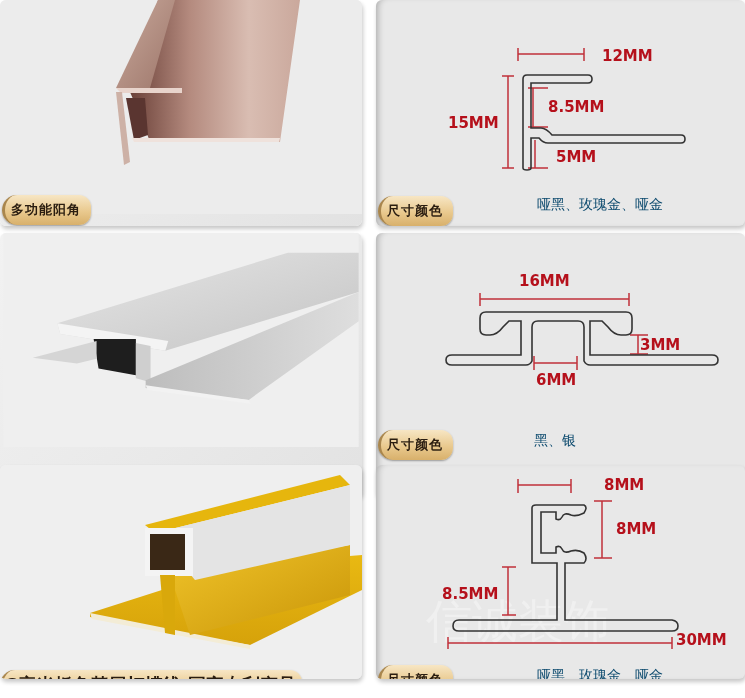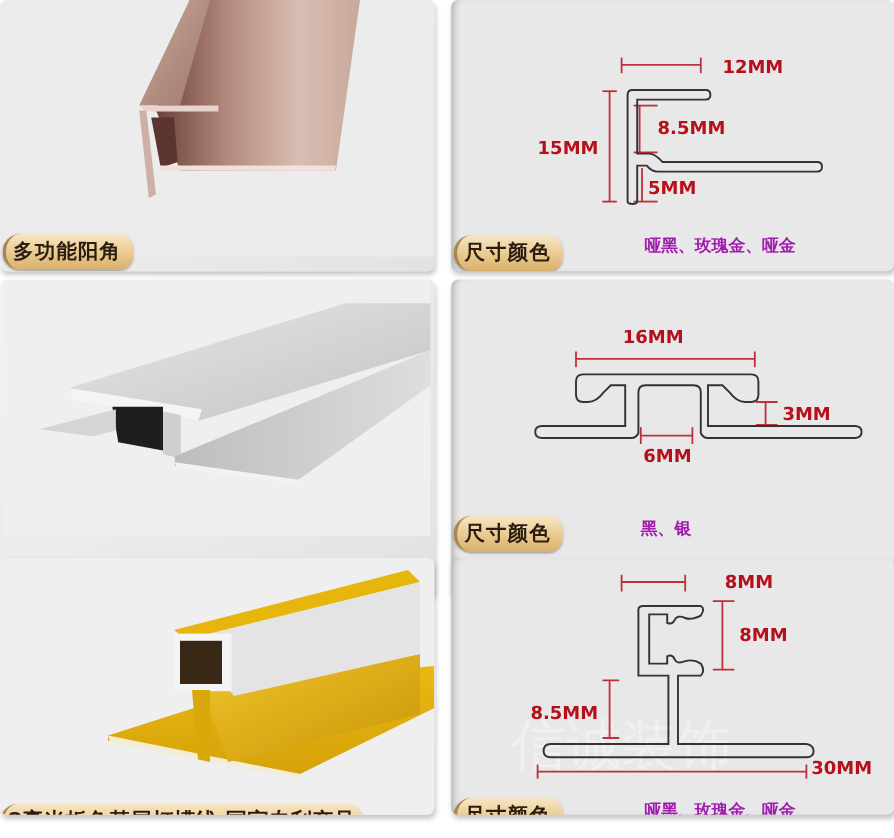--- a/index.html
+++ b/index.html
@@ -3,22 +3,22 @@
 <meta charset="utf-8">
 <style>
   html, body { margin: 0; padding: 0; background: #ffffff; }
   body { width: 745px; height: 698px; position: relative; overflow: hidden; font-family: "DejaVu Sans", sans-serif; }
   .panel { position: absolute; background: linear-gradient(135deg, #f2f2f2 0%, #e9e9e9 60%, #e2e2e2 100%); border-radius: 6px; box-shadow: 1px 3px 4px rgba(0,0,0,0.22); overflow: hidden; }
   .panel.left { left: 0; width: 362px; }
   .panel.right { left: 376px; width: 369px; background: #e8e8e8; box-shadow: inset 6px 0 6px -4px rgba(0,0,0,0.25), 1px 3px 4px rgba(0,0,0,0.22); }
   .row0 { top: 0; height: 226px; }
   .row1 { top: 233px; height: 264px; }
   .row2 { top: 465px; height: 214px; }
-  .pill { position: absolute; height: 30px; border-radius: 15px 12px 12px 15px; background: linear-gradient(180deg, #f7e6c4 0%, #e9c98e 55%, #d8b06b 100%); border-left: 3px solid #a9864d; box-shadow: 0 1px 2px rgba(0,0,0,0.35); color: #2a1d10; font-weight: bold; font-size: 17px; line-height: 30px; padding: 0 10px 0 6px; white-space: nowrap; letter-spacing: 1px; }
-  .colors { position: absolute; font-size: 14px; font-weight: bold; color: #a21caf; white-space: nowrap; }
+  .pill { position: absolute; height: 30px; border-radius: 15px 12px 12px 15px; background: linear-gradient(180deg, #f7e6c4 0%, #e9c98e 55%, #d8b06b 100%); border-left: 3px solid #a9864d; box-shadow: 0 1px 2px rgba(0,0,0,0.35); color: #2a1d10; font-weight: bold; font-size: 13px; line-height: 30px; padding: 0 10px 0 6px; white-space: nowrap; letter-spacing: 1px; }
+  .colors { position: absolute; font-size: 14px; font-weight: normal; color: #0c4a6e; white-space: nowrap; }
   .dim { position: absolute; color: #b5101b; font-weight: bold; font-size: 15px; white-space: nowrap; }
   svg { position: absolute; left: 0; top: 0; }
   .photo { position: absolute; left: 0; top: 0; width: 362px; height: 214px; }
 </style>
 </head>
 <body>
 
 <div class="panel left row0">
   <svg class="photo" width="362" height="214" viewBox="0 0 362 214">
     <defs>
@@ -57,21 +57,21 @@
         <line x1="152" y1="88" x2="172" y2="88"></line>
         <line x1="152" y1="127" x2="172" y2="127"></line>
       <line x1="159" y1="140" x2="159" y2="168"></line>
         <line x1="152" y1="168" x2="172" y2="168"></line>
     </g>
     <path d="M147,168 L147,79 Q147,75 151,75 L212,75 Q216,75 216,79 Q216,83 212,83 L155,83 L155,128 L165,128 Q170,128 176,135 L305,135 Q309,135 309,139 Q309,143 305,143 L172,143 Q167,143 163,138 L155,138 L155,168 Q155,170 151,170 Q147,170 147,168 Z" fill="none" stroke="#333" stroke-width="1.6"></path>
   </svg>
   <div class="dim" style="left:226px; top:47px;">12MM</div>
   <div class="dim" style="left:72px; top:114px;text-align:right;">15MM</div>
   <div class="dim" style="left:172px; top:98px;">8.5MM</div>
-  <div class="dim" style="left:164px; top:148px;">5MM</div>
+  <div class="dim" style="left:180px; top:148px;">5MM</div>
   <div class="pill" style="left:2px; top:196px;">尺寸颜色</div>
   <div class="colors" style="left:161px; top:196px;">哑黑、玫瑰金、哑金</div>
 </div>
 
 <div class="panel left row1">
   <svg class="photo" width="362" height="218" viewBox="0 0 362 218">
     <defs>
       <linearGradient id="sv1" x1="0" y1="0" x2="1" y2="1">
         <stop offset="0" stop-color="#e6e6e6"></stop>
           <stop offset="1" stop-color="#c4c4c4"></stop>
@@ -101,21 +101,21 @@
       <line x1="158" y1="130" x2="201" y2="130"></line>
         <line x1="158" y1="123" x2="158" y2="137"></line>
         <line x1="201" y1="123" x2="201" y2="137"></line>
       <line x1="262" y1="102" x2="262" y2="121"></line>
         <line x1="254" y1="102" x2="272" y2="102"></line>
         <line x1="254" y1="121" x2="272" y2="121"></line>
     </g>
     <path d="M104,85 Q104,79 110,79 L250,79 Q256,79 256,85 L256,96 Q256,102 250,102 L245,102 Q238,102 232,94 L226,88 L214,88 L214,122 L336,122 Q342,122 342,127 Q342,132 336,132 L214,132 Q210,132 208,128 L208,94 Q208,88 202,88 L162,88 Q156,88 156,94 L156,128 Q154,132 150,132 L76,132 Q70,132 70,127 Q70,122 76,122 L145,122 L145,88 L133,88 L127,94 Q121,102 114,102 L110,102 Q104,102 104,96 Z" fill="none" stroke="#333" stroke-width="1.6"></path>
   </svg>
   <div class="dim" style="left:143px; top:39px;">16MM</div>
-  <div class="dim" style="left:276px; top:103px;">3MM</div>
+  <div class="dim" style="left:264px; top:103px;">3MM</div>
   <div class="dim" style="left:160px; top:138px;">6MM</div>
   <div class="pill" style="left:2px; top:197px;">尺寸颜色</div>
   <div class="colors" style="left:158px; top:199px;">黑、银</div>
 </div>
 
 <div class="panel left row2">
   <svg class="photo" width="362" height="214" viewBox="0 0 362 214">
     <defs>
       <linearGradient id="gd1" x1="0" y1="0" x2="1" y2="1">
         <stop offset="0" stop-color="#f0c42a"></stop>

